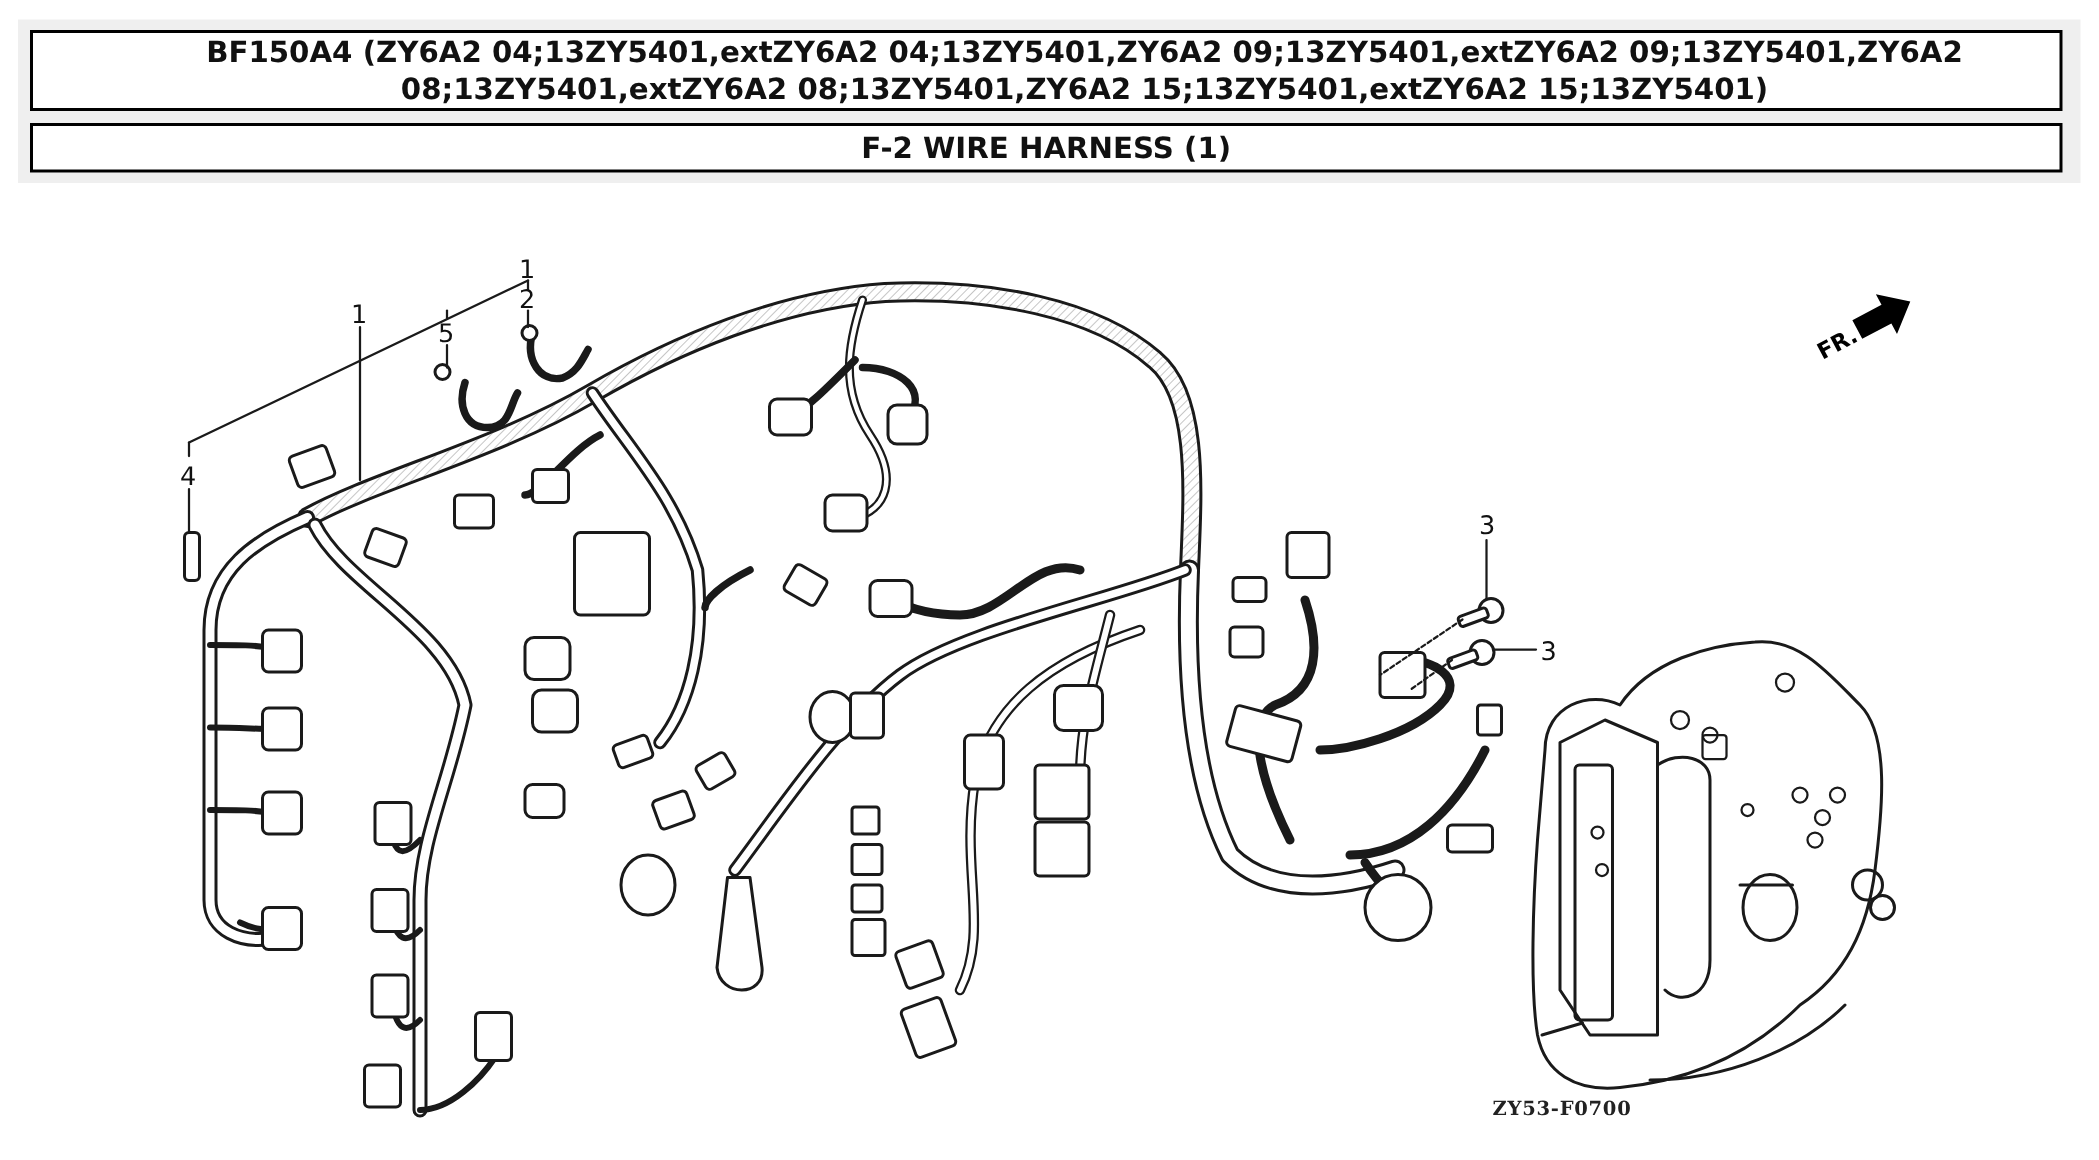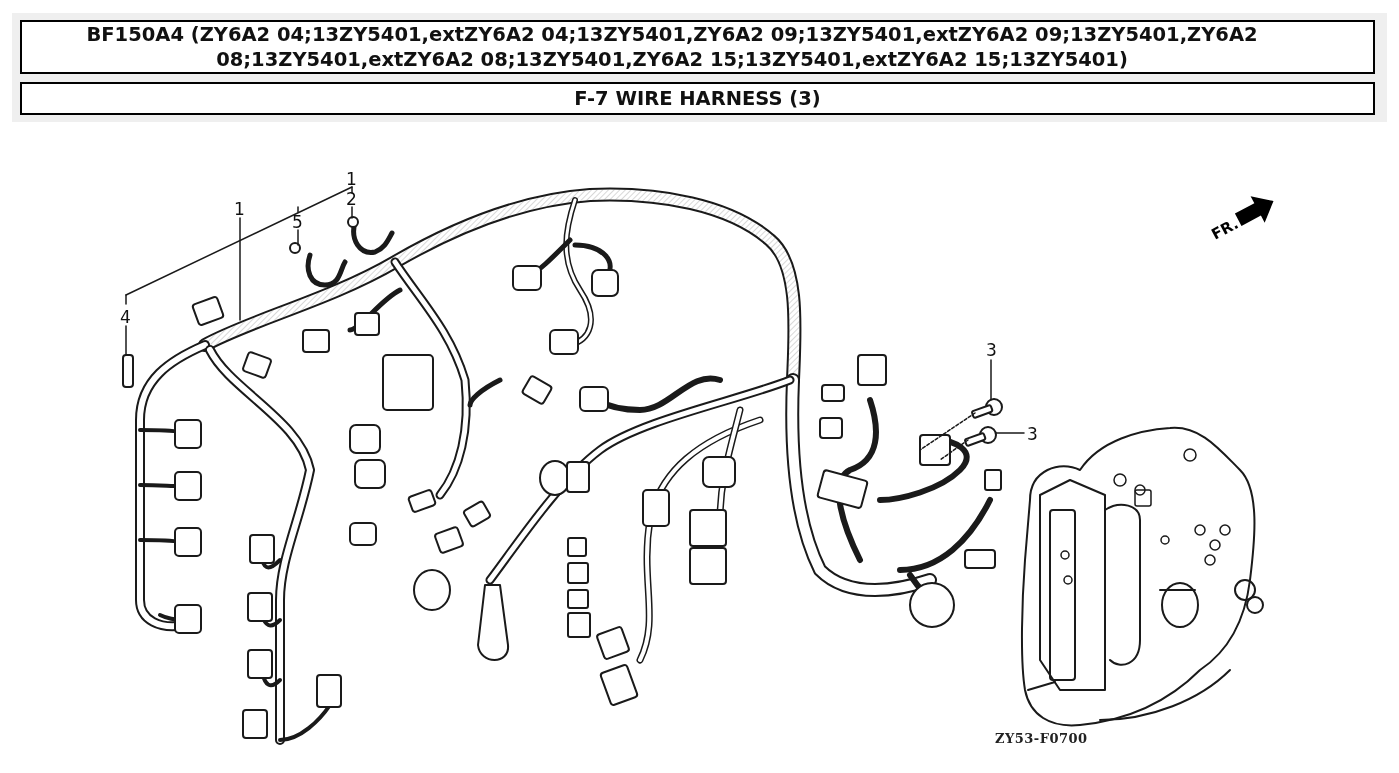--- a/index.html
+++ b/index.html
@@ -2,41 +2,41 @@
 <html><head>
 <meta charset="utf-8">
 <style>
   html, body { margin:0; padding:0; background:#ffffff; }
   body { width:1399px; height:773px; position:relative; overflow:hidden;
          font-family:"DejaVu Sans", "Liberation Sans", sans-serif; }
   .header-panel { position:absolute; left:12px; top:13px; width:1375px; height:109px;
                   background:#efefef; }
   .title-box { position:absolute; left:8px; top:7px; width:1355px; height:54px;
                border:2px solid #000; background:#fff; box-sizing:border-box;
-               display:flex; align-items:center; justify-content:flex-start; text-align:center; }
+               display:flex; align-items:center; justify-content:flex-end; text-align:center; }
   .title-box span { font-weight:bold; font-size:19.5px; line-height:25px; color:#111;
                     display:block; width:1300px; }
   .section-box { position:absolute; left:8px; top:69px; width:1355px; height:33px;
                  border:2px solid #000; background:#fff; box-sizing:border-box;
                  display:flex; align-items:center; justify-content:center; }
   .section-box span { font-weight:bold; font-size:19.5px; color:#111; }
   .diagram { position:absolute; left:0; top:125px; width:1399px; height:648px; }
   .callout { font-family:"DejaVu Sans", sans-serif; font-size:17px; fill:#111; }
   .code-label { font-family:"DejaVu Serif", serif; font-weight:bold; font-size:13px; fill:#222; letter-spacing:0.5px; }
   .fr-label { font-family:"DejaVu Sans", sans-serif; font-weight:bold; font-size:15px; fill:#000; }
 </style>
 </head>
 <body>
 
 <div class="header-panel">
   <div class="title-box">
     <span>BF150A4 (ZY6A2 04;13ZY5401,extZY6A2 04;13ZY5401,ZY6A2 09;13ZY5401,extZY6A2 09;13ZY5401,ZY6A2 08;13ZY5401,extZY6A2 08;13ZY5401,ZY6A2 15;13ZY5401,extZY6A2 15;13ZY5401)</span>
   </div>
   <div class="section-box">
-    <span>F-7 WIRE HARNESS (3)</span>
+    <span>F-2 WIRE HARNESS (1)</span>
   </div>
 </div>
 
 <svg class="diagram" viewBox="0 125 1399 648" xmlns="http://www.w3.org/2000/svg">
   <defs>
     <pattern id="hatch" width="4" height="4" patternUnits="userSpaceOnUse" patternTransform="rotate(45)">
       <line x1="0" y1="0" x2="0" y2="4" stroke="#222" stroke-width="1"></line>
     </pattern>
   </defs>
 

